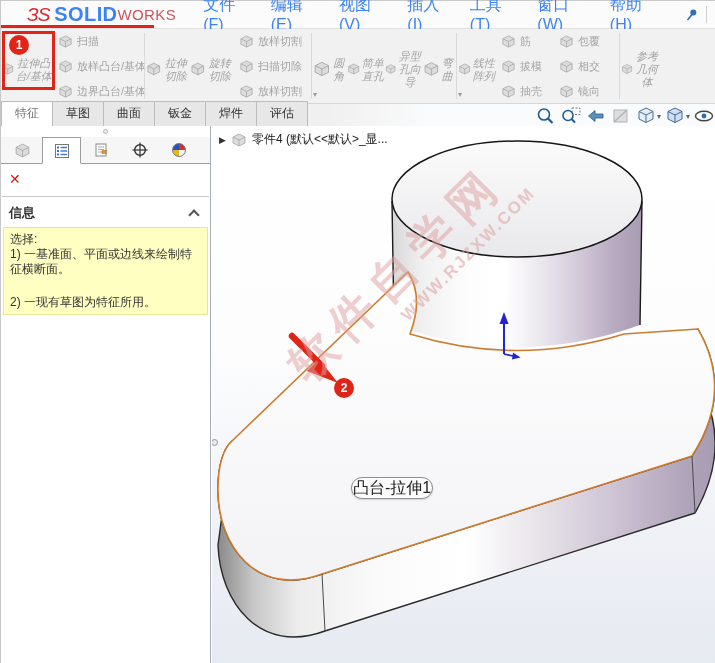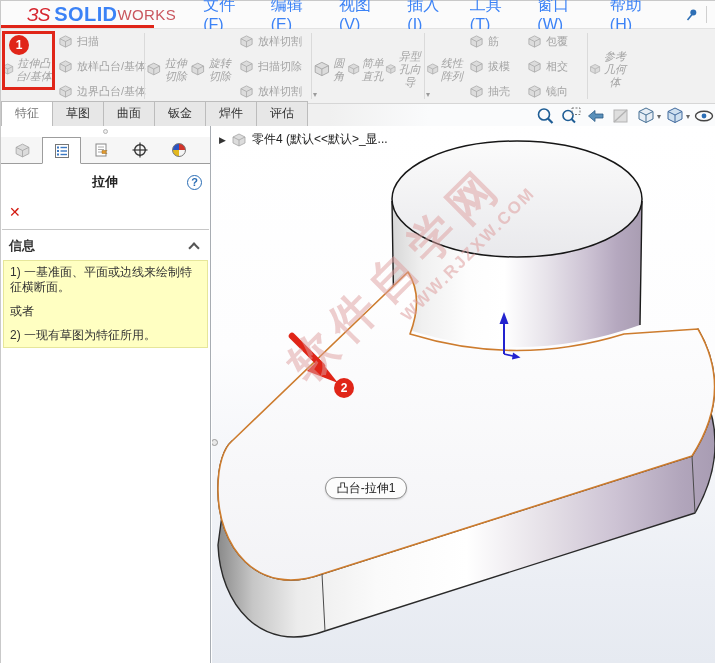--- a/index.html
+++ b/index.html
@@ -72,21 +72,21 @@
 
   
   .viewport { flex:1; position:relative; background:linear-gradient(180deg,#ffffff 0%,#fdfdfe 42%,#ebeef4 85%,#e6eaf1 100%); overflow:hidden; border-left:1px solid #ffffff; }
   .vp-svg { position:absolute; left:0; top:0; }
   .tree { position:absolute; left:7px; top:5px; display:flex; align-items:center; gap:5px; font-size:12px; color:#222; z-index:6; }
   .tree-arrow { font-size:9px; color:#333; }
   .watermark { position:absolute; left:-30px; top:115px; width:440px; text-align:center; transform:rotate(-45deg); pointer-events:none; z-index:3; }
   .wm1 { font-size:46px; font-weight:bold; letter-spacing:10px; color:rgba(222,158,158,.5); white-space:nowrap; }
   .wm2 { font-size:17px; font-weight:bold; letter-spacing:2px; color:rgba(222,158,158,.55); margin:-4px 0 0 130px; white-space:nowrap; }
   .badge2 { left:122px; top:252px; position:absolute; z-index:5; }
-  .tooltip { position:absolute; left:113px; top:351px; width:82px; height:22px; background:#fcfcfc; border:1px solid #8f8f8f; border-radius:11px; box-shadow:0 1px 2px rgba(0,0,0,.15); font-size:12px; color:#222; display:flex; align-items:center; justify-content:center; z-index:6; }
+  .tooltip { position:absolute; left:139px; top:351px; width:82px; height:22px; background:#fcfcfc; border:1px solid #8f8f8f; border-radius:11px; box-shadow:0 1px 2px rgba(0,0,0,.15); font-size:16px; color:#222; display:flex; align-items:center; justify-content:center; z-index:6; }
   .split-dot { position:absolute; left:-1px; top:313px; width:7px; height:7px; border-radius:50%; border:1px solid #9a9a9a; background:#e8e8e8; z-index:6; }
 </style>
 </head>
 <body>
 
 <svg width="0" height="0" style="position:absolute">
   <defs>
     <symbol id="icube" viewBox="0 0 24 24">
       <path d="M12 3 L21 7.5 L21 16.5 L12 21 L3 16.5 L3 7.5 Z" fill="#dcdcdc" stroke="#a5a5a5" stroke-width="1.2"></path>
       <path d="M3 7.5 L12 12 L21 7.5 M12 12 L12 21" fill="none" stroke="#a5a5a5" stroke-width="1.2"></path>
@@ -225,20 +225,26 @@
       <svg class="ric">
           <use href="#icube"></use>
         </svg>
       <span class="rlabel">简单直孔</span>
     </div>
     <div class="rb w38">
       <svg class="ric">
           <use href="#icube"></use>
         </svg>
       <span class="rlabel">异型孔向导</span>
+    </div>
+    <div class="rb w32">
+      <svg class="ric">
+          <use href="#icube"></use>
+        </svg>
+      <span class="rlabel">弯曲</span>
     </div>
     <div class="rdiv"></div>
     <div class="rb w38">
       <svg class="ric">
           <use href="#icube"></use>
         </svg>
       <span class="rlabel">线性阵列</span>
       <span class="bcaret">▾</span>
     </div>
     <div class="rcol" style="width:58px">
@@ -382,36 +388,32 @@
           <svg width="16" height="16" viewBox="0 0 16 16">
             <circle cx="8" cy="8" r="5.3" fill="none" stroke="#333" stroke-width="1.4"></circle>
             <line x1="8" y1="0.5" x2="8" y2="15.5" stroke="#333" stroke-width="1.2"></line>
             <line x1="0.5" y1="8" x2="15.5" y2="8" stroke="#333" stroke-width="1.2"></line>
           </svg>
         </span>
         <span class="pm-tab">
           <span class="colorwheel"></span>
         </span>
       </div>
-      <div class="pm-title-row">
-        <span class="pm-title">拉伸</span>
-        <span class="help-circle">?</span>
-      </div>
       <div class="pm-close-row">
         <span class="close-x">✕</span>
       </div>
       <hr class="pm-hr">
       <div class="info-row">
         <span class="info-label">信息</span>
         <span class="chev"></span>
       </div>
       <div class="msg">
+        <div class="msg-line">选择:</div>
         <div class="msg-line">1) 一基准面、平面或边线来绘制特征横断面。</div>
         <div class="msg-line"></div>
-        <div class="msg-line">或者</div>
         <div class="msg-line"></div>
         <div class="msg-line">2) 一现有草图为特征所用。</div>
       </div>
       <div class="panel-fill"></div>
     </div>
 
     <div class="viewport">
 
       <svg class="vp-svg" width="505" height="538" viewBox="0 0 505 538">
         <defs>

